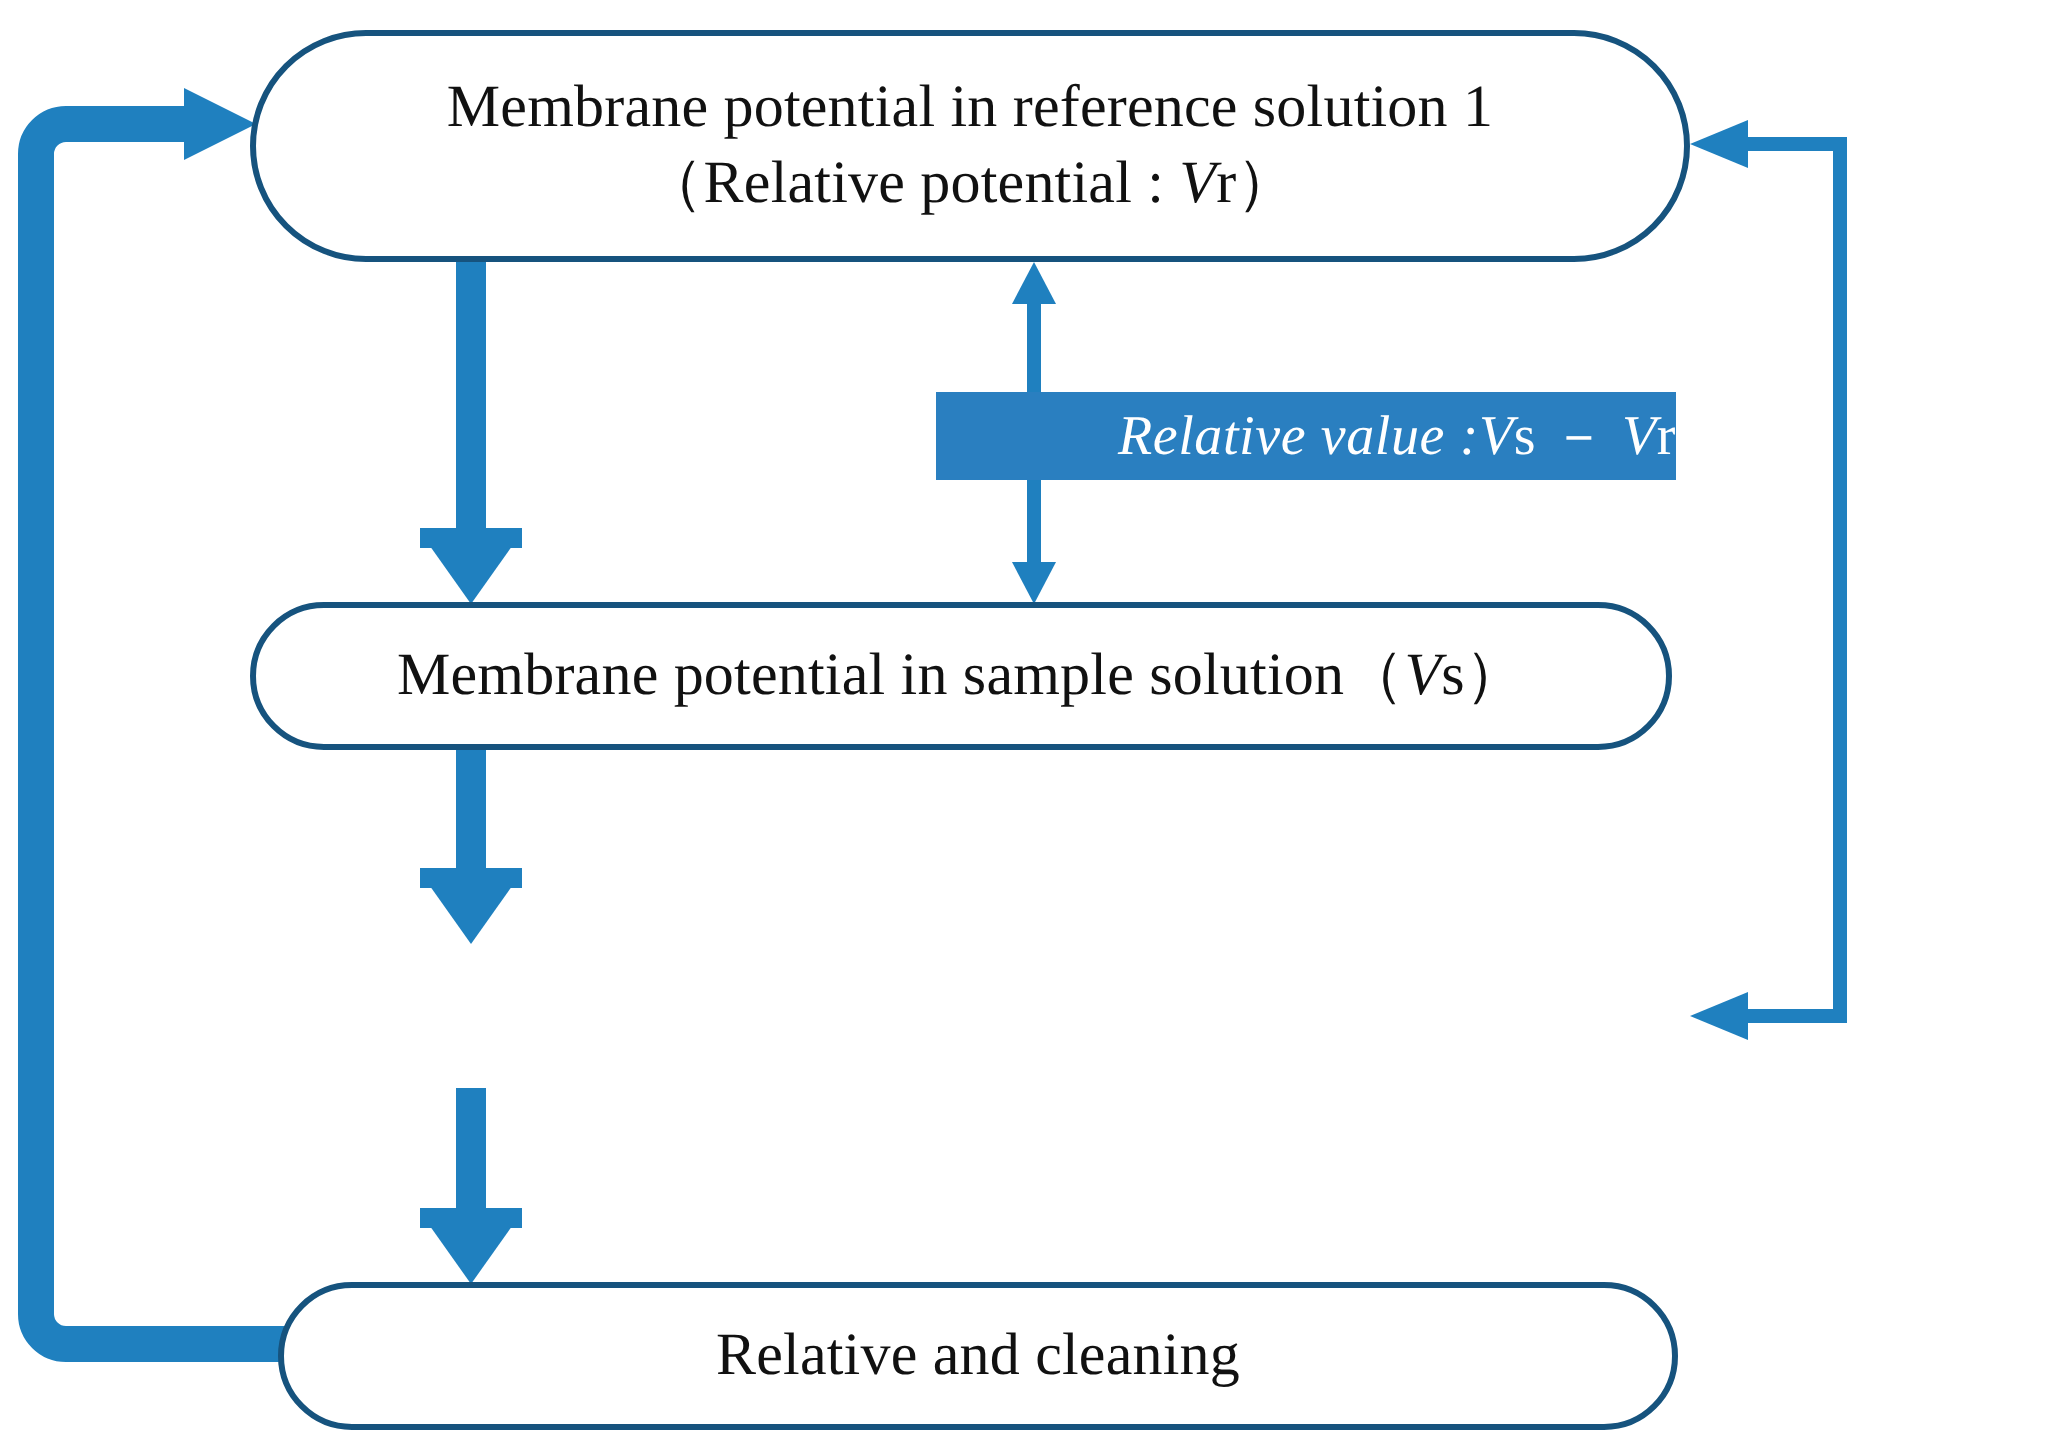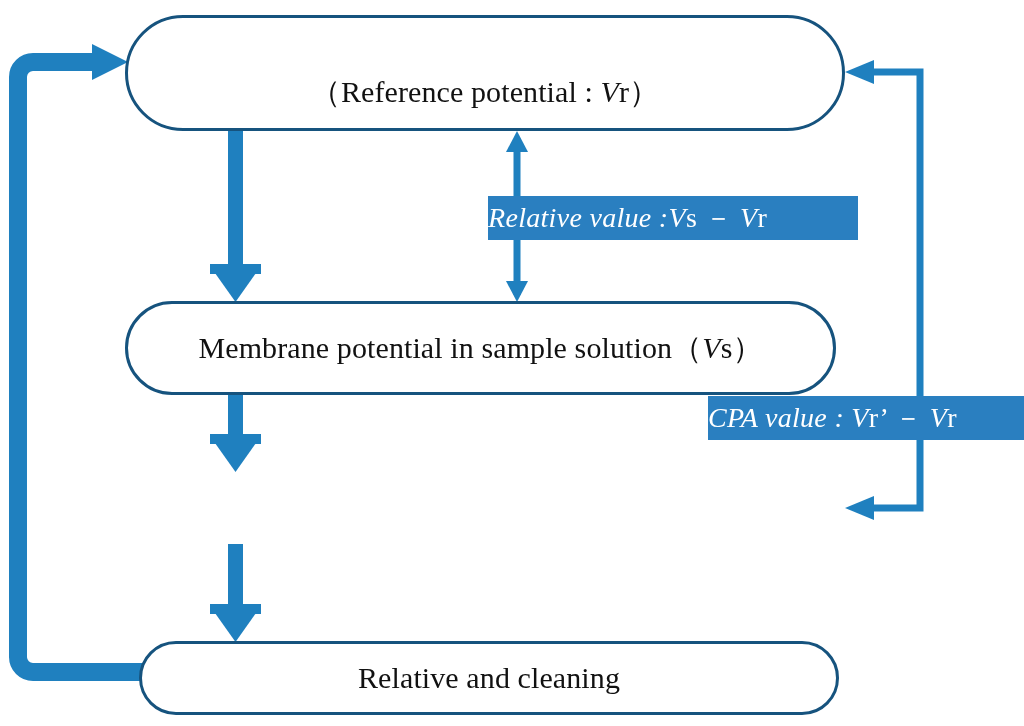--- a/index.html
+++ b/index.html
@@ -45,41 +45,40 @@
     white-space: pre-line;
     padding: 0 18px;
   }
   .node-text .v {
     font-style: italic;
   }
   #node-ref1 {
     left: 125px; top: 15px; width: 720px; height: 116px;
   }
   #node-sample {
-    left: 125px; top: 301px; width: 711px; height: 94px; align-items: center;
+    left: 125px; top: 301px; width: 711px; height: 74px; align-items: center;
   }
   #node-ref2 {
     left: 130px; top: 471px; width: 716px; height: 74px;
   }
   #node-wash {
     left: 139px; top: 641px; width: 700px; height: 74px;
   }
   .label-band {
     position: absolute;
     background: #2a7fc0;
     color: #ffffff;
     display: flex;
     align-items: center;
-    justify-content: flex-start;
+    justify-content: flex-end;
     font-style: italic;
     font-size: 28px;
     font-family: "Liberation Serif", "DejaVu Serif", serif;
     white-space: nowrap;
     letter-spacing: 0.3px;
-    margin-left: 20px;
   }
   #label-relative {
     left: 468px; top: 196px; width: 370px; height: 44px;
   }
   #label-cpa {
     left: 688px; top: 396px; width: 322px; height: 44px;
   }
 </style>
 </head>
 <body>
@@ -117,33 +116,30 @@
     </g>
 
     <g>
       <path d="M 874 508 L 920 508 L 920 72 L 862 72" fill="none" stroke="#1f80bf" stroke-width="7" stroke-linejoin="miter"></path>
       <polygon points="845,508 874,496 874,520" fill="#1f80bf"></polygon>
       <polygon points="845,72 874,60 874,84" fill="#1f80bf"></polygon>
     </g>
   </svg>
 
   <div class="node" id="node-ref1">
-    <span class="node-text"><br><span>（Reference potential : </span><span class="v">V</span><span>r）</span></span>
+    <span class="node-text"><span>Membrane potential in reference solution 1</span><br><span>（Relative potential : </span><span class="v">V</span><span>r）</span></span>
   </div>
 
   <div class="node" id="node-sample">
     <span class="node-text"><span>Membrane potential in sample solution（</span><span class="v">V</span><span>s）</span></span>
   </div>
 
 
   <div class="node" id="node-wash">
     <span class="node-text">Relative and cleaning</span>
   </div>
 
   <div class="label-band" id="label-relative">
     <span><span>Relative value :</span><span>V</span><span style="font-style:normal">s － </span><span>V</span><span style="font-style:normal">r</span></span>
   </div>
 
-  <div class="label-band" id="label-cpa">
-    <span><span>CPA value : </span><span>V</span><span style="font-style:normal">r’ － </span><span>V</span><span style="font-style:normal">r</span></span>
-  </div>
 
 </div>
 
 </body></html>

